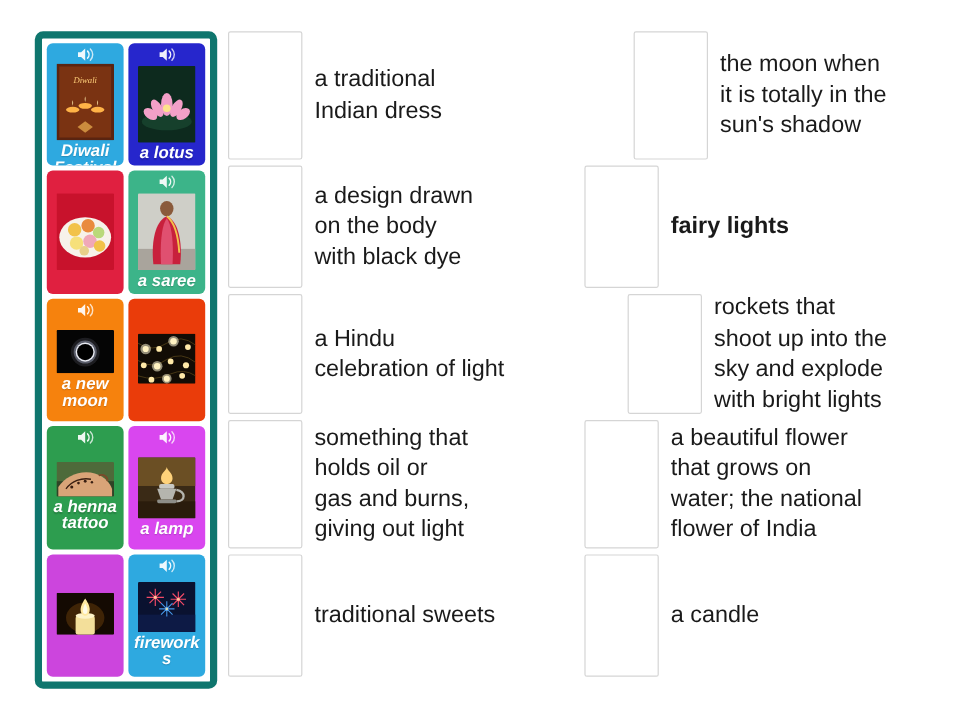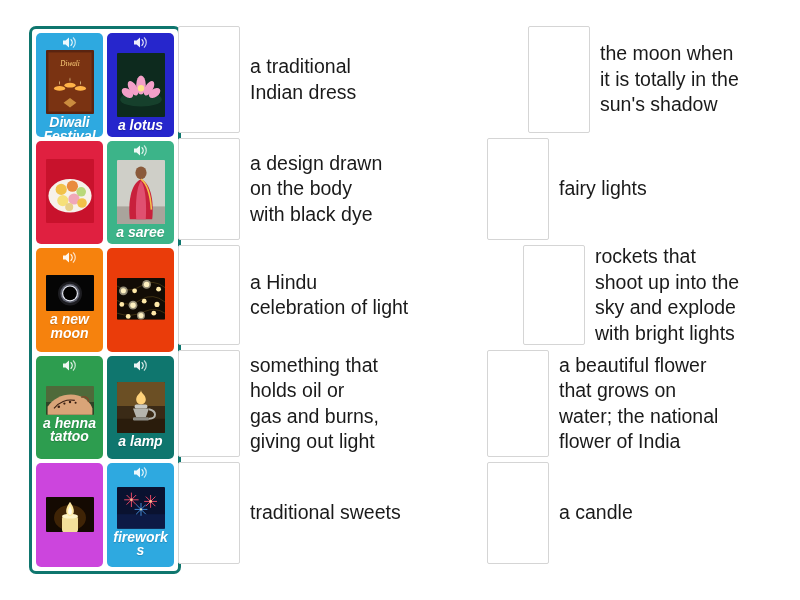--- a/index.html
+++ b/index.html
@@ -9,21 +9,21 @@
     font-family: "Liberation Sans", sans-serif;
     overflow: hidden;
   }
   #app { position: relative; width: 800px; height: 600px; }
 
   
   #card-panel {
     position: absolute;
     left: 29px; top: 26px;
     width: 152px; height: 548px;
-    border: 3px solid #0f766e;
+    border: 6px solid #0f766e;
     border-radius: 7px;
     background: #ffffff;
     padding: 4px;
     display: grid;
     grid-template-columns: 1fr 1fr;
     grid-template-rows: repeat(5, 1fr);
     gap: 4px;
   }
   .card {
     position: relative;
@@ -74,21 +74,21 @@
     flex: 0 0 auto;
     padding: 1px 1px 0;
     word-break: break-word;
     font-style: italic;
   }
   .card.no-label .card-body { padding-bottom: 6px; }
   .card.no-spk .card-body { padding-top: 4px; }
 
   
   .defcol { position: absolute; top: 26px; }
-  #defcol-left  { left: 178px; width: 290px; }
+  #defcol-left  { left: 190px; width: 290px; }
   #defcol-right { left: 487px; width: 300px; }
 
   .defrow {
     display: flex;
     align-items: stretch;
     margin-bottom: 5px;
   }
   .dropzone {
     flex: 0 0 auto;
     width: 62px;
@@ -289,21 +289,21 @@
                 <circle cx="30" cy="20" r="1.5"></circle>
                 <circle cx="37" cy="21" r="1.3"></circle>
               </g>
        <path d="M44 14 C50 12 54 16 53 20" stroke="#7a4a2a" stroke-width="2" fill="none"></path>
             </svg>
           </div>
           <div class="card-label">a henna
 tattoo</div>
         </div>
       </div>
-      <div class="card" style="background: #0f766e;">
+      <div class="card" style="background: #d946ef;">
         <div class="spk">
           <svg width="15" height="13" viewBox="0 0 15 13" aria-hidden="true">
     <path d="M1 4.6h2.6L7 1.4v10.2L3.6 8.4H1z" fill="#ffffff" opacity=".92"></path>
     <path d="M9 3.6a4.2 4.2 0 0 1 0 5.8" stroke="#ffffff" stroke-width="1.3" fill="none" opacity=".92" stroke-linecap="round"></path>
     <path d="M11.3 1.8a6.6 6.6 0 0 1 0 9.4" stroke="#ffffff" stroke-width="1.2" fill="none" opacity=".75" stroke-linecap="round"></path>
   </svg>
         </div>
         <div class="card-body">
           <div class="thumb">
             <svg viewBox="0 0 60 64">
@@ -401,21 +401,21 @@
         <div class="deftext">traditional sweets</div>
       </div>
     </div>
   <div class="defcol" id="defcol-right">
       <div class="defrow" style="height: 107px; padding-left: 41px;">
         <div class="dropzone"></div>
         <div class="deftext">the moon when
 it is totally in the
 sun's shadow</div>
       </div>
-      <div class="defrow" style="height: 102px;">
+      <div class="defrow" style="height: 102px; font-weight: bold;">
         <div class="dropzone"></div>
         <div class="deftext">fairy lights</div>
       </div>
       <div class="defrow" style="height: 100px; padding-left: 36px;">
         <div class="dropzone"></div>
         <div class="deftext">rockets that
 shoot up into the
 sky and explode
 with bright lights</div>
       </div>

